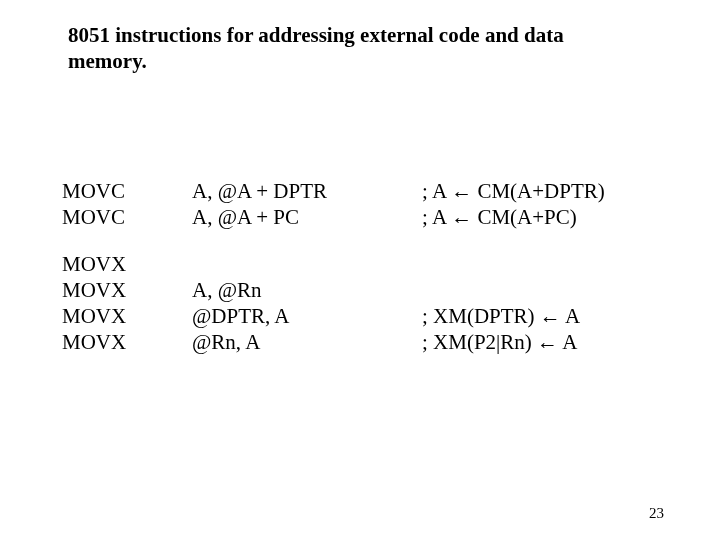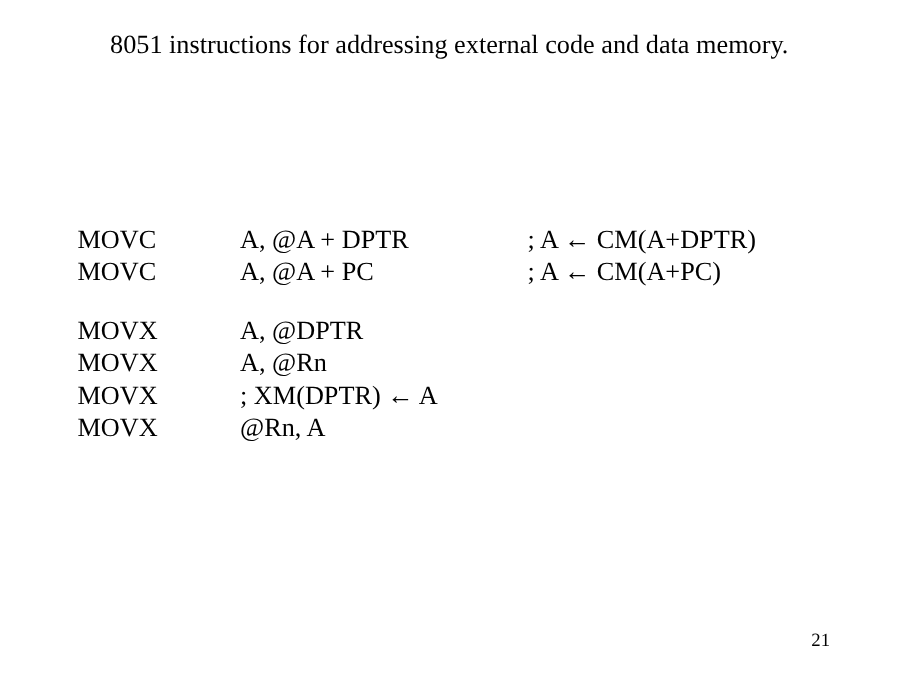--- a/index.html
+++ b/index.html
@@ -7,24 +7,25 @@
       width: 720px;
       height: 540px;
       background: #ffffff;
       font-family: "Times New Roman", Times, serif;
       position: relative;
       color: #000;
     }
     .title {
       position: absolute;
       top: 22px;
-      left: 88px;
+      left: 68px;
       width: 560px;
       font-size: 21px;
       line-height: 1.25;
+      font-weight: bold;
     }
     .table {
       position: absolute;
       top: 178px;
       left: 62px;
       width: 600px;
       font-size: 21px;
       line-height: 1.25;
     }
     .group { margin-bottom: 20px; }
@@ -55,31 +56,32 @@
     <div class="row">
       <div class="col-mnemonic">MOVC</div>
       <div class="col-operands">A, @A + PC</div>
       <div class="col-comment">; A ← CM(A+PC)</div>
     </div>
   </div>
 
   <div class="group">
     <div class="row">
       <div class="col-mnemonic">MOVX</div>
-      <div class="col-operands">A, @DPTR</div>
     </div>
     <div class="row">
       <div class="col-mnemonic">MOVX</div>
       <div class="col-operands">A, @Rn</div>
     </div>
     <div class="row">
       <div class="col-mnemonic">MOVX</div>
+      <div class="col-operands">@DPTR, A</div>
       <div class="col-comment">; XM(DPTR) ← A</div>
     </div>
     <div class="row">
       <div class="col-mnemonic">MOVX</div>
       <div class="col-operands">@Rn, A</div>
+      <div class="col-comment">; XM(P2|Rn) ← A</div>
     </div>
   </div>
 
 </div>
 
-<div class="page-number">21</div>
+<div class="page-number">23</div>
 
 </body></html>

